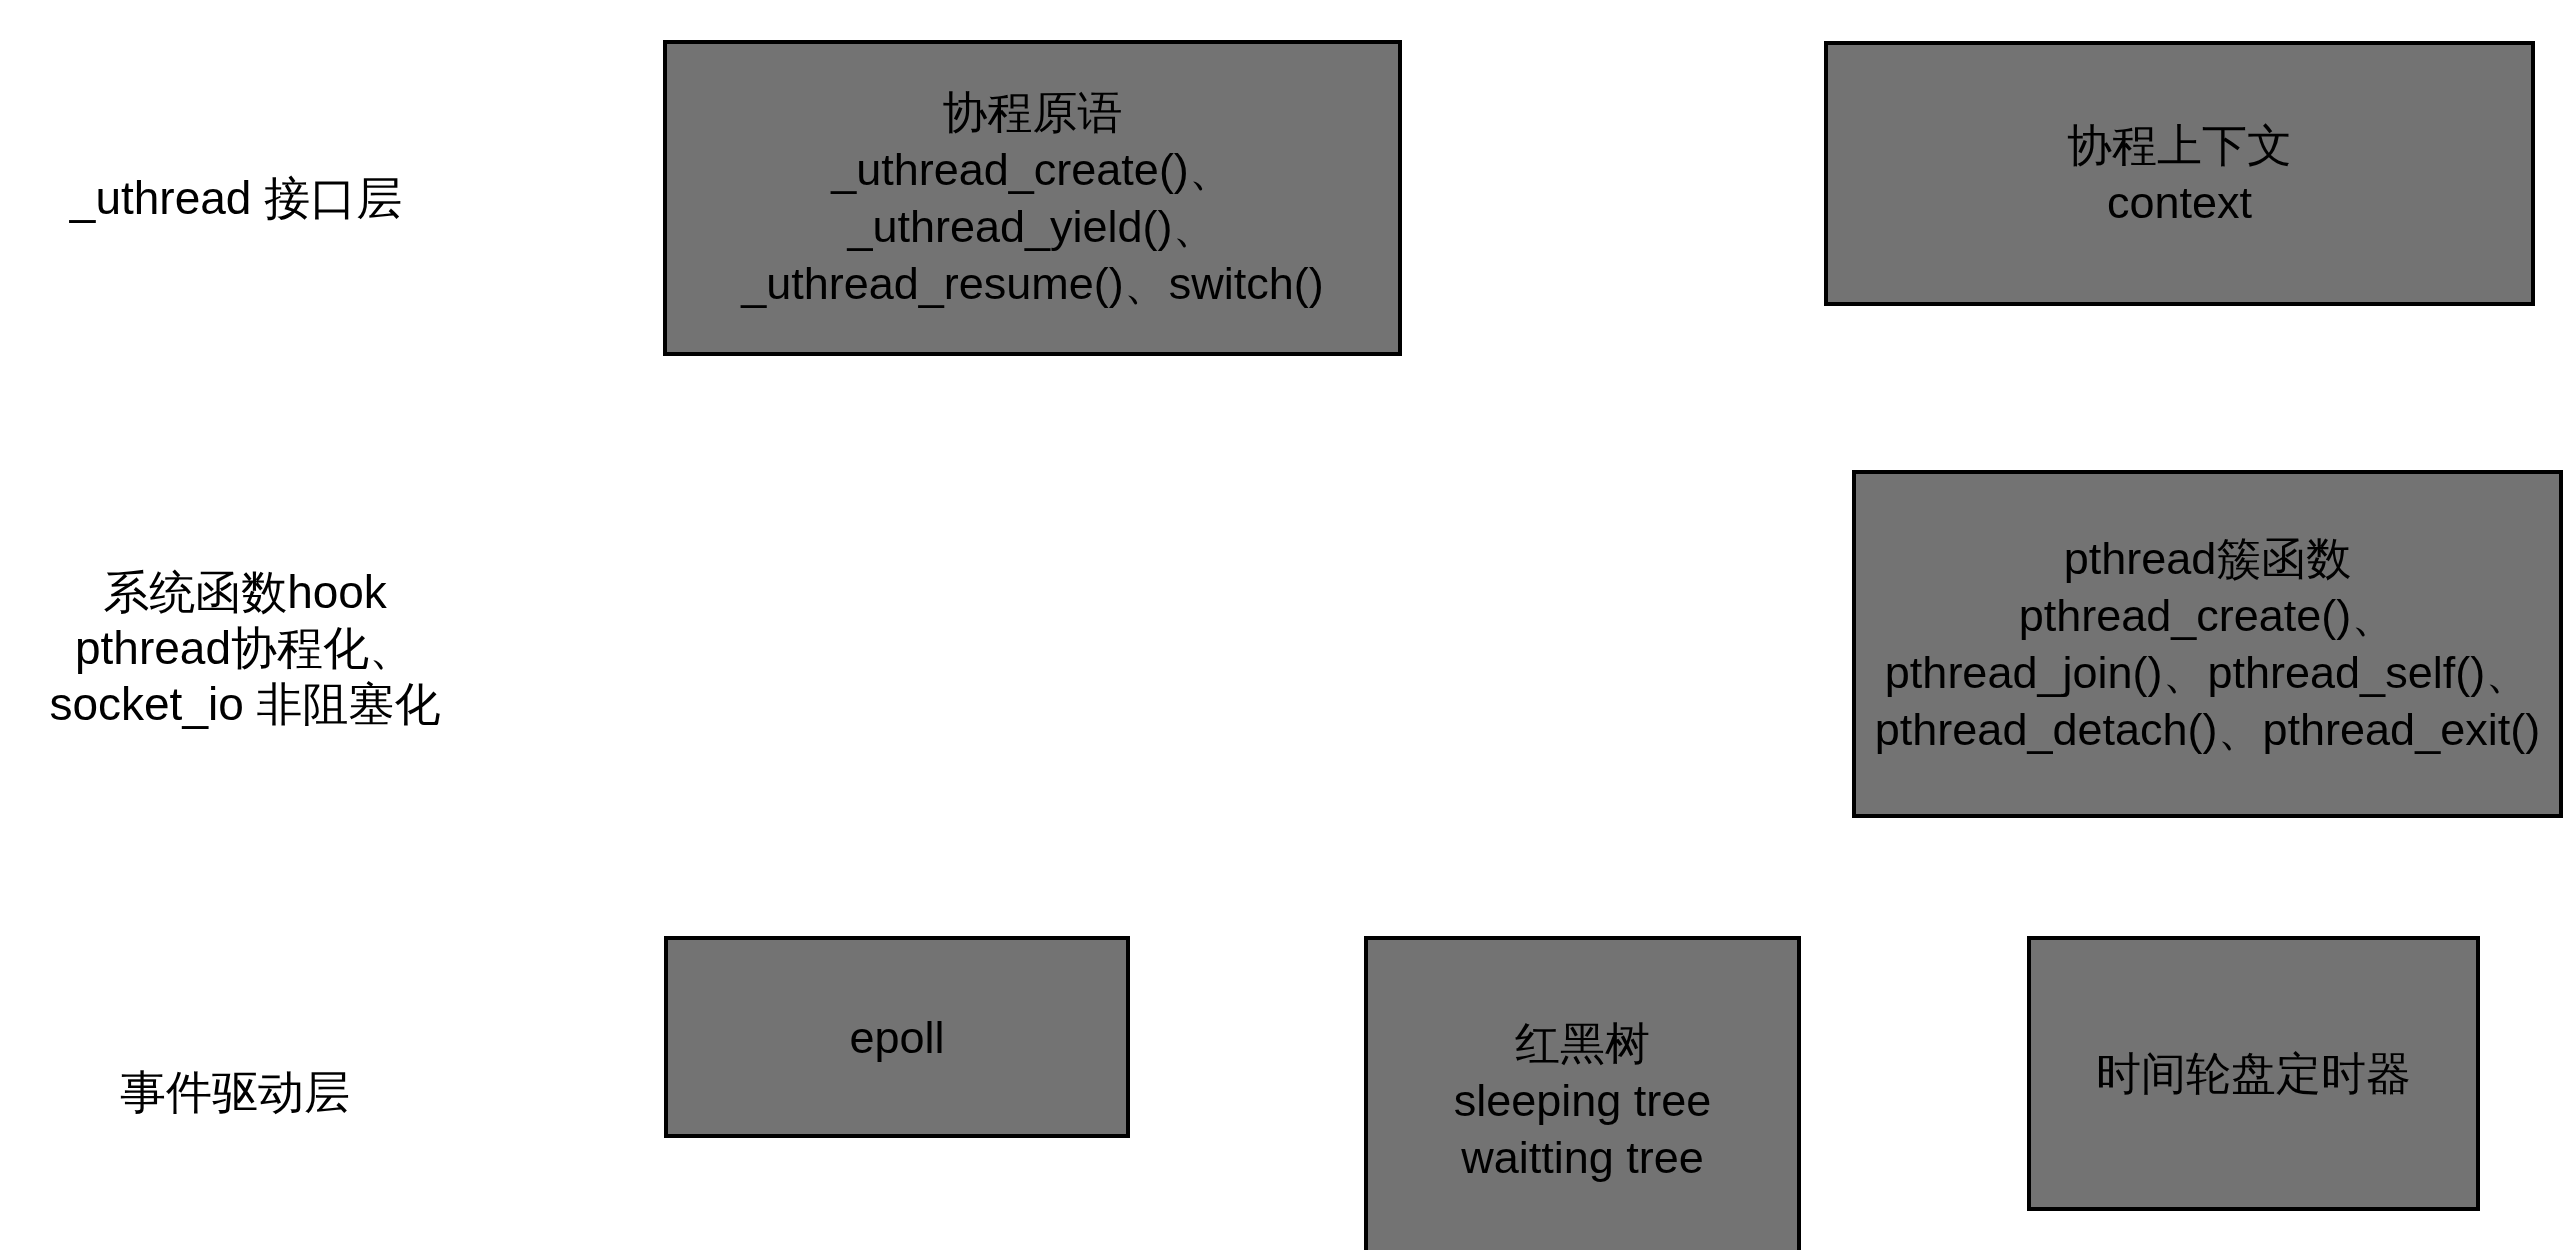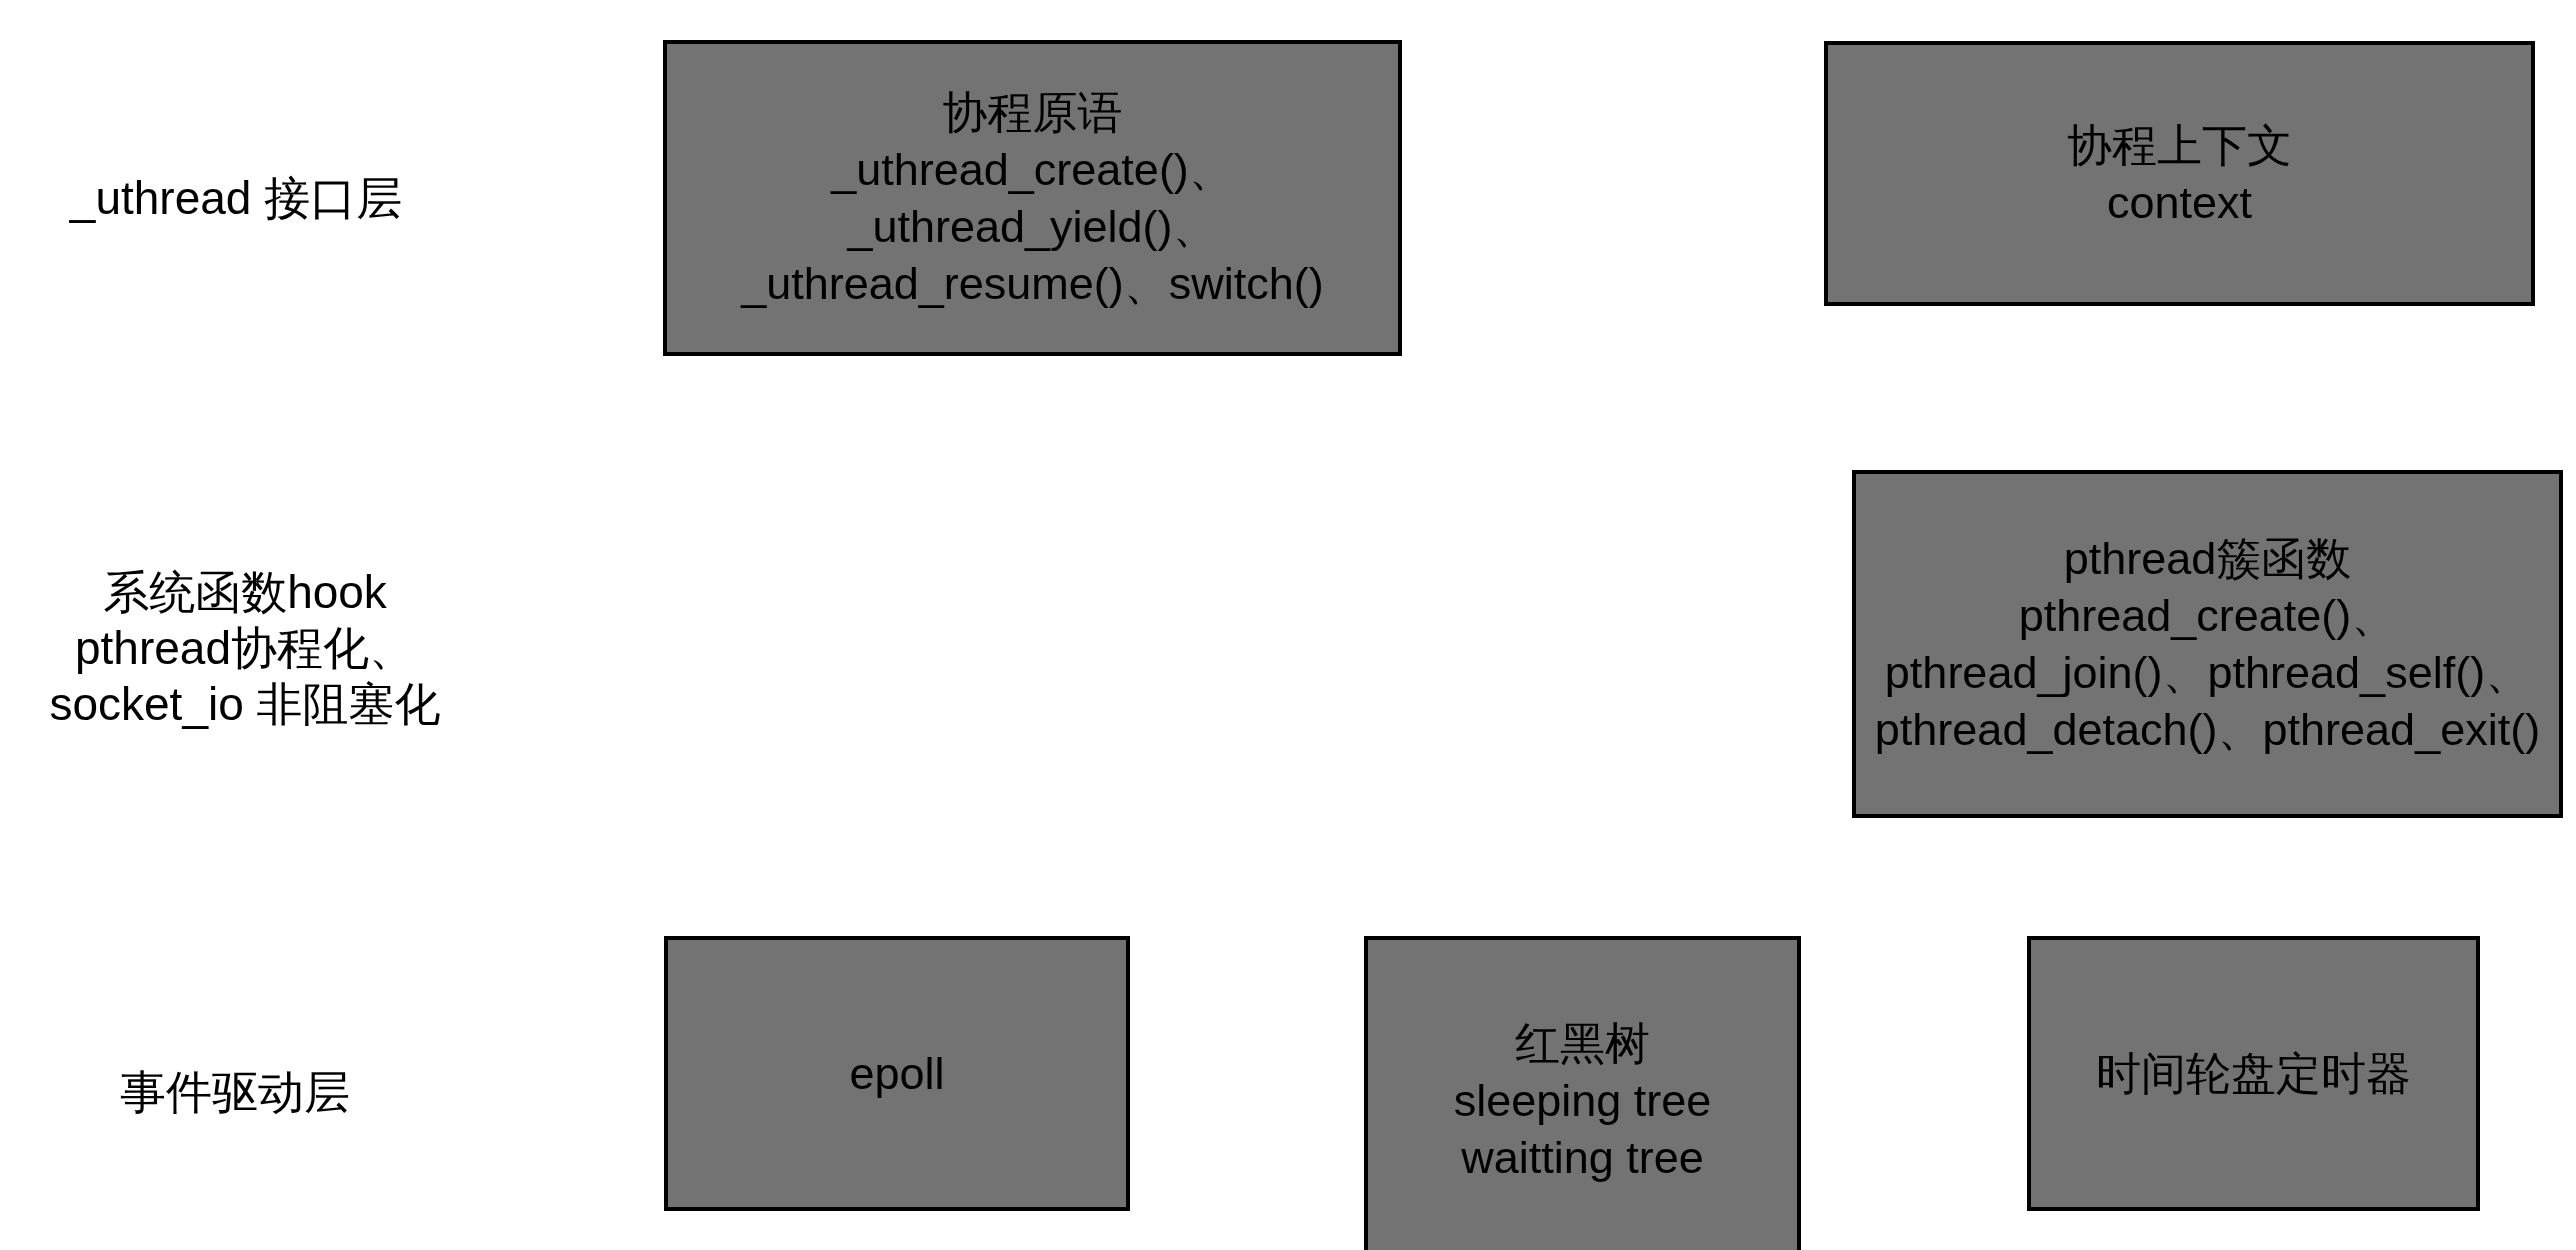--- a/index.html
+++ b/index.html
@@ -67,21 +67,21 @@
     <div class="line">pthread簇函数</div>
     <div class="line">pthread_create()、</div>
     <div class="line">pthread_join()、pthread_self()、</div>
     <div class="line">pthread_detach()、pthread_exit()</div>
   </div>
 
   <div class="layer-label" style="left:235px; top:1092px;">
     <div class="line">事件驱动层</div>
   </div>
 
-  <div class="node" style="left:664px; top:936px; width:466px; height:275px;">
+  <div class="node" style="left:664px; top:936px; width:466px; height:202px;">
     <div class="line">epoll</div>
   </div>
 
   <div class="node" style="left:1364px; top:936px; width:437px; height:328px;">
     <div class="line">红黑树</div>
     <div class="line">sleeping tree</div>
     <div class="line">waitting tree</div>
   </div>
 
   <div class="node" style="left:2027px; top:936px; width:453px; height:275px;">

